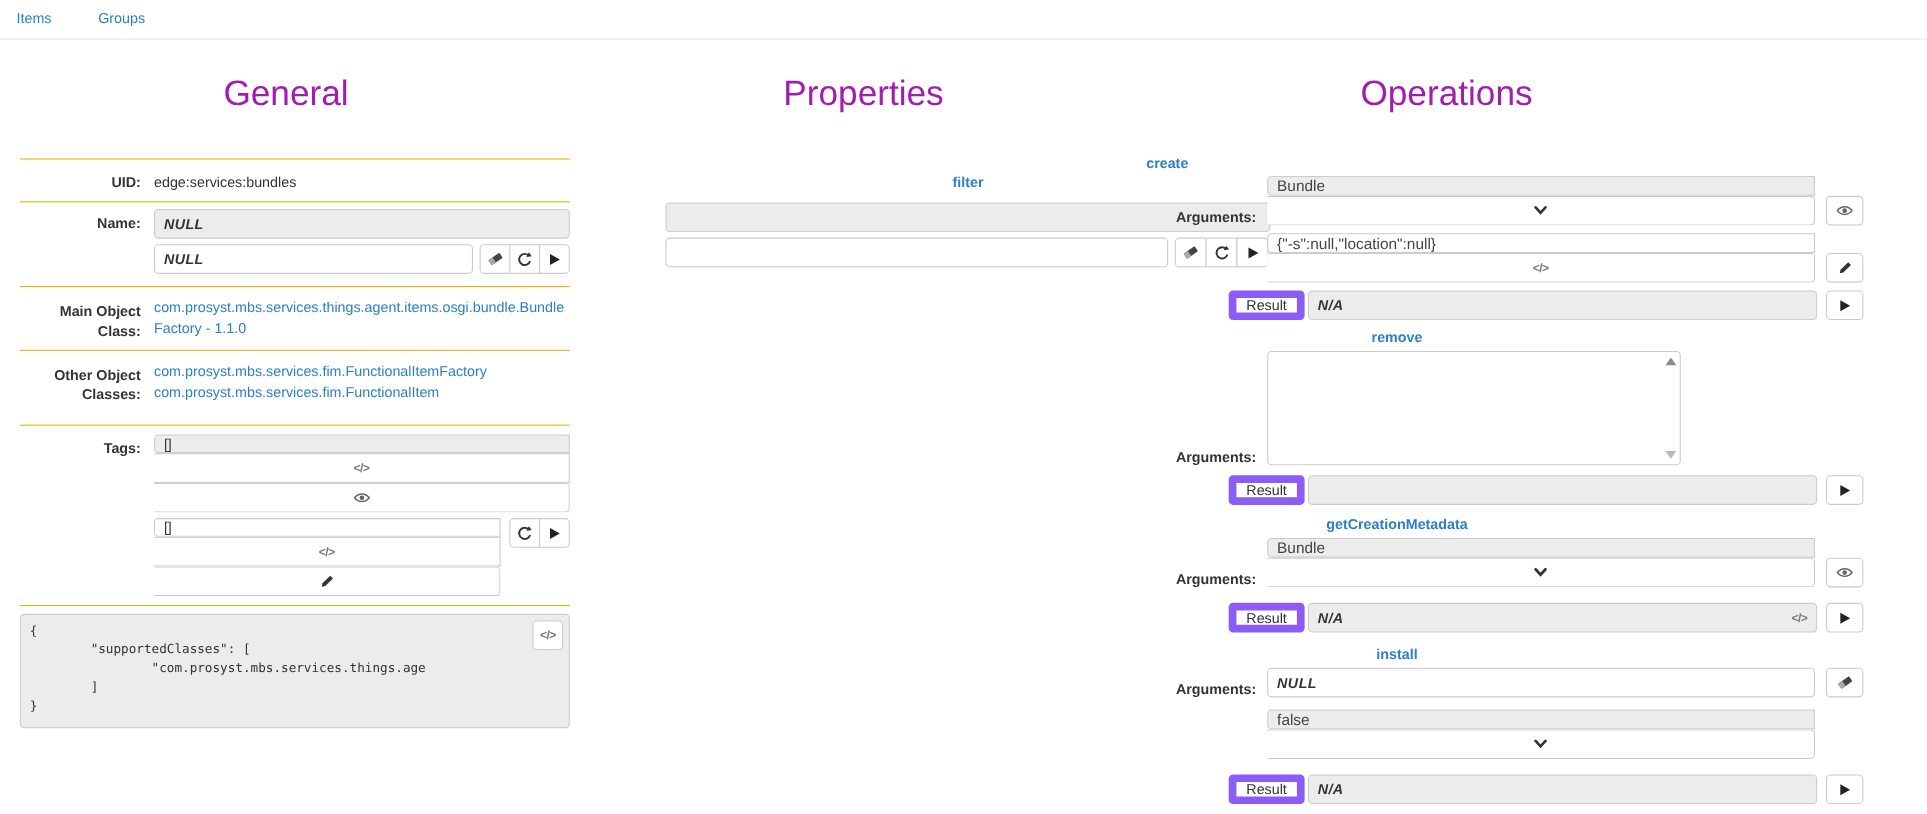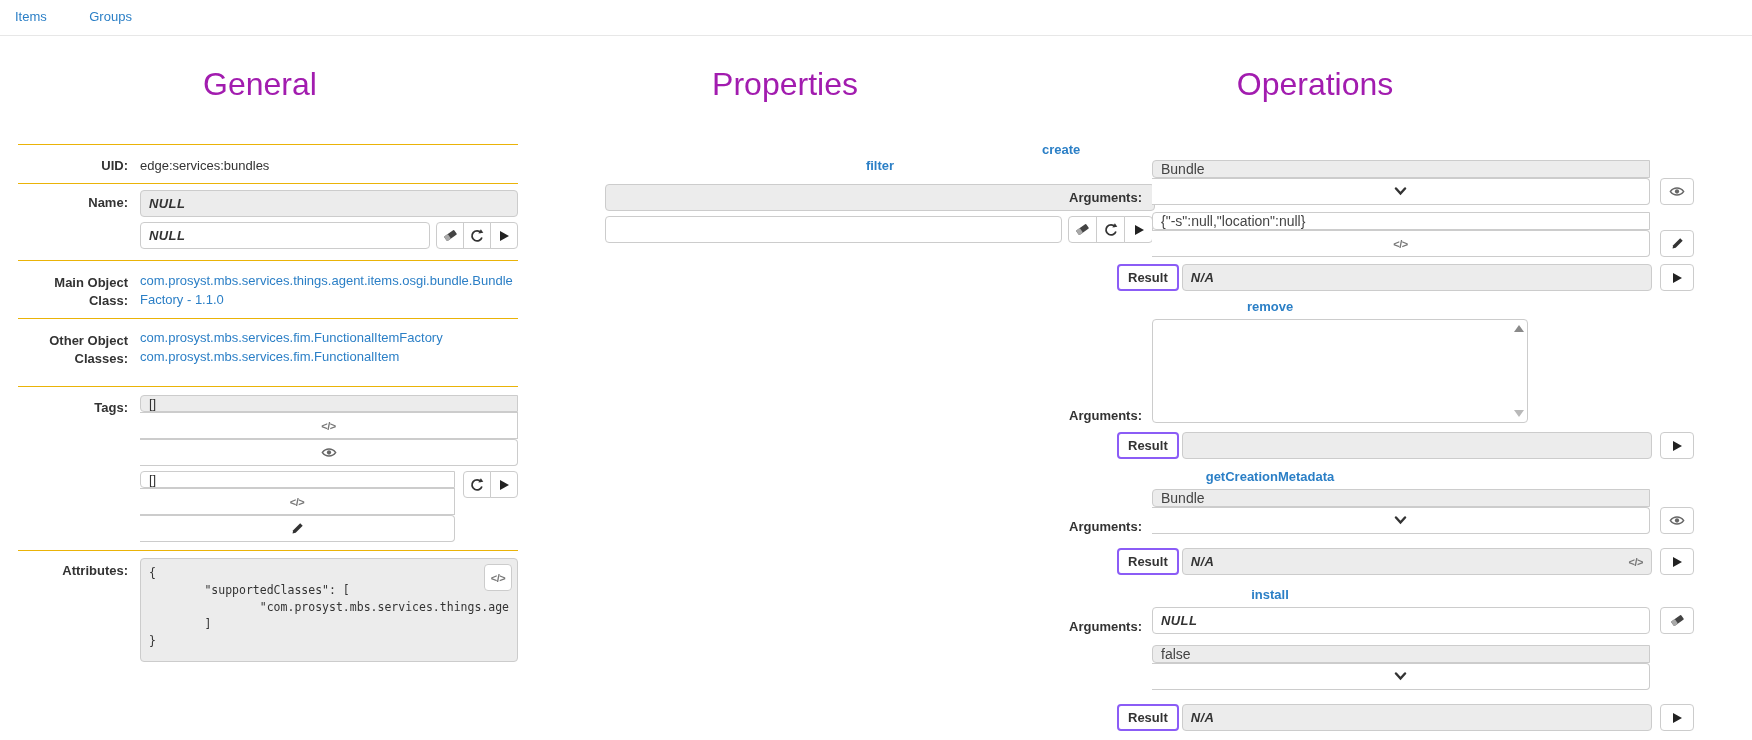--- a/index.html
+++ b/index.html
@@ -51,22 +51,22 @@
   .prow2 .bgroup{margin-left:6px;}
   .prow2 .btn{min-width:29px;}
   
   .ops{position:absolute;left:1042px;top:140px;width:652px;}
   .oplink{width:456px;text-align:center;font-weight:bold;font-size:13px;color:#2b7fc6;height:18px;cursor:pointer;}
   .oprow{display:flex;align-items:flex-end;}
   .oplabel{width:100px;text-align:right;font-weight:bold;font-size:13px;padding-top:6px;color:#333;}
   .opfield{margin-left:10px;width:498px;}
   .opbtn{margin-left:10px;min-width:34px;}
   .resrow{display:flex;margin-left:75px;align-items:center;}
-  .resbox{height:27px;border:2px solid #8b5cf6;border-radius:4px;background:#fff;display:flex;align-items:center;
-          padding:0 9px;font-weight:bold;font-size:13px;box-sizing:border-box;}
+  .resbox{height:27px;border:7px solid #8b5cf6;border-radius:4px;background:#fff;display:flex;align-items:center;
+          padding:0 9px;font-weight:normal;font-size:13px;box-sizing:border-box;}
   .resfield{margin-left:3px;width:472px;justify-content:space-between;}
   .resrow .opbtn{margin-left:8px;}
   .listbox{margin-left:10px;width:376px;height:104px;border:1px solid #ccc;border-radius:4px;background:#fff;
            box-sizing:border-box;display:flex;justify-content:flex-end;}
   .scrollcol{width:17px;display:flex;flex-direction:column;justify-content:space-between;align-items:center;padding:5px 0;}
   .tri-up{width:0;height:0;border-left:5px solid transparent;border-right:5px solid transparent;border-bottom:7px solid #8a8a8a;}
   .tri-down{width:0;height:0;border-left:5px solid transparent;border-right:5px solid transparent;border-top:7px solid #b9b9b9;}
   .mt2{margin-top:2px;} .mt7{margin-top:7px;} .mt8{margin-top:8px;} .mt9{margin-top:9px;}
   .mt10{margin-top:10px;} .mt11{margin-top:11px;} .mt12{margin-top:12px;} .mt14{margin-top:14px;}
   svg{display:block;}
@@ -124,21 +124,21 @@
                 <svg width="12" height="12" viewBox="0 0 12 12">
                     <path d="M2 1 L11 6 L2 11 Z" fill="#222"></path>
                   </svg>
               </span>
             </div>
           </div>
         </div>
       </div>
     </div>
 
-    <div class="grow" style="padding:9px 0 8px 0;align-items:center;">
+    <div class="grow" style="padding:9px 0 8px 0;">
       <div class="glabel">Main Object Class:</div>
       <div class="gvalue">
         <a class="glink">com.prosyst.mbs.services.things.agent.items.osgi.bundle.BundleFactory - 1.1.0</a>
       </div>
     </div>
 
     <div class="grow" style="padding:9px 0 18px 0;">
       <div class="glabel">Other Object Classes:</div>
       <div class="gvalue">
         <a class="glink">com.prosyst.mbs.services.fim.FunctionalItemFactory</a>
@@ -192,21 +192,20 @@
                     <path d="M2 1 L11 6 L2 11 Z" fill="#222"></path>
                   </svg>
               </span>
             </div>
           </div>
         </div>
       </div>
     </div>
 
     <div class="grow" style="padding:7px 0 8px 0;">
-      <div class="glabel">Attributes:</div>
       <div class="gvalue">
         <div class="attrbox">
           <pre>{
         "supportedClasses": [
                 "com.prosyst.mbs.services.things.age
         ]
 }</pre>
           <div class="btn attrbtn">
               <span class="codeg">&lt;/&gt;</span>
             </div>

